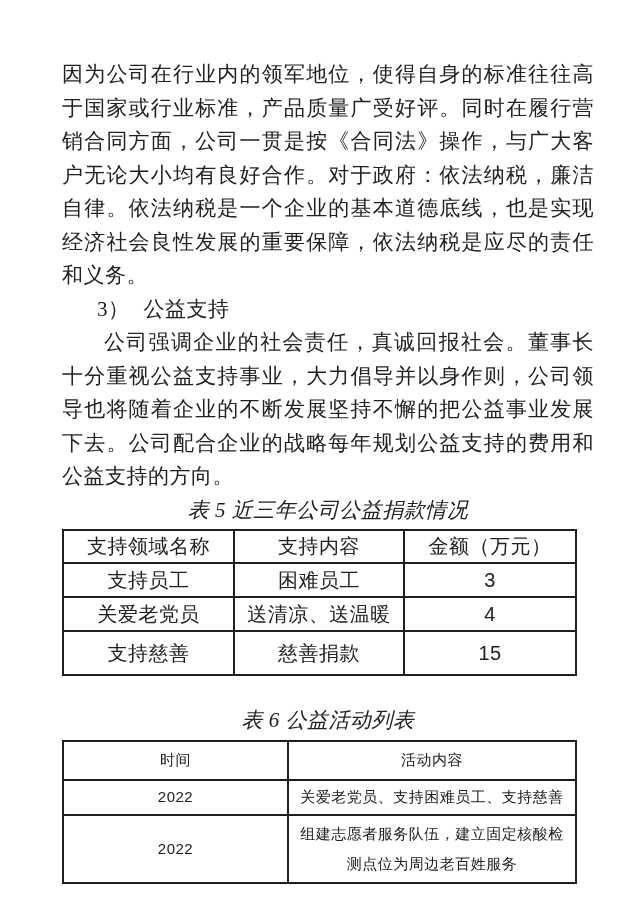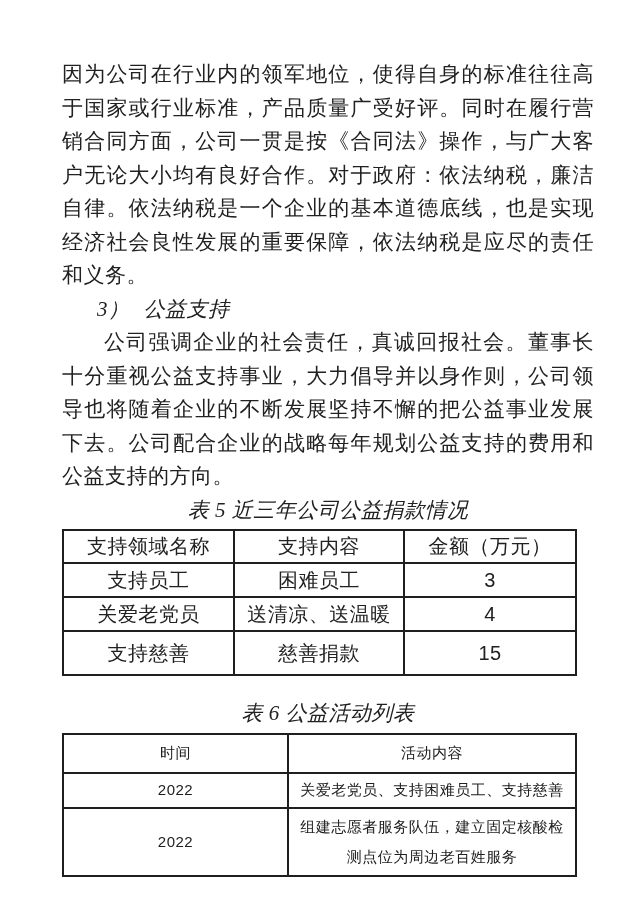--- a/index.html
+++ b/index.html
@@ -26,35 +26,34 @@
     letter-spacing: 0.5px;
   }
   .para.indent {
     text-indent: 42px;
   }
   .section-heading {
     font-size: 21px;
     line-height: 33.5px;
     margin: 0 0 0 35px;
     letter-spacing: 0.5px;
-    font-style: italic;
   }
   .section-heading .h-num {
     margin-right: 14px;
   }
   .tbl-title {
     font-size: 21px;
     line-height: 33.5px;
     text-align: center;
     margin: 0;
     letter-spacing: 0.5px;
     font-style: italic;
   }
   .tbl-title.second {
-    margin-top: 21px;
+    margin-top: 28px;
   }
   table {
     border-collapse: collapse;
     table-layout: fixed;
     width: 513px;
     margin-top: 2px;
   }
   th, td {
     border: 2px solid #1f1f1f;
     text-align: center;

